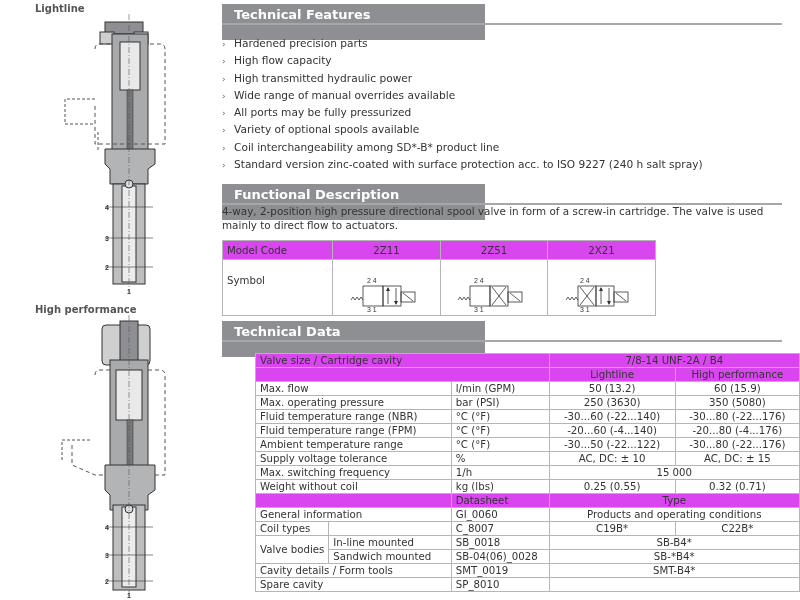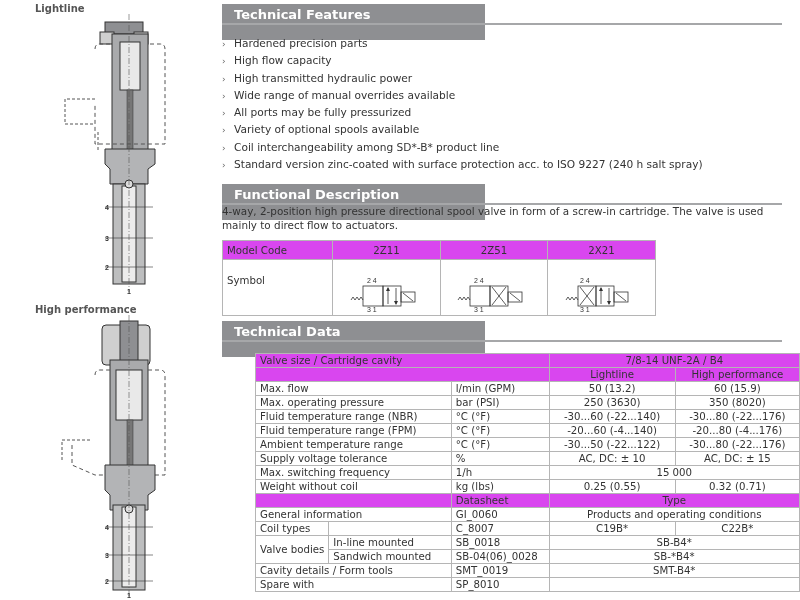--- a/index.html
+++ b/index.html
@@ -187,21 +187,21 @@
   <tr>
         <td colspan="2">Max. flow</td>
         <td>l/min (GPM)</td>
         <td class="c">50 (13.2)</td>
         <td class="c">60 (15.9)</td>
       </tr>
   <tr>
         <td colspan="2">Max. operating pressure</td>
         <td>bar (PSI)</td>
         <td class="c">250 (3630)</td>
-        <td class="c">350 (8020)</td>
+        <td class="c">350 (5080)</td>
       </tr>
   <tr>
         <td colspan="2">Fluid temperature range (NBR)</td>
         <td>°C (°F)</td>
         <td class="c">-30...60 (-22...140)</td>
         <td class="c">-30...80 (-22...176)</td>
       </tr>
   <tr>
         <td colspan="2">Fluid temperature range (FPM)</td>
         <td>°C (°F)</td>
@@ -258,18 +258,18 @@
         <td>Sandwich mounted</td>
         <td>SB-04(06)_0028</td>
         <td colspan="2" class="c">SB-*B4*</td>
       </tr>
   <tr>
         <td colspan="2">Cavity details / Form tools</td>
         <td>SMT_0019</td>
         <td colspan="2" class="c">SMT-B4*</td>
       </tr>
   <tr>
-        <td colspan="2">Spare with</td>
+        <td colspan="2">Spare cavity</td>
         <td>SP_8010</td>
         <td colspan="2" class="c"></td>
       </tr>
 </tbody>
   </table>
 
 </body></html>

